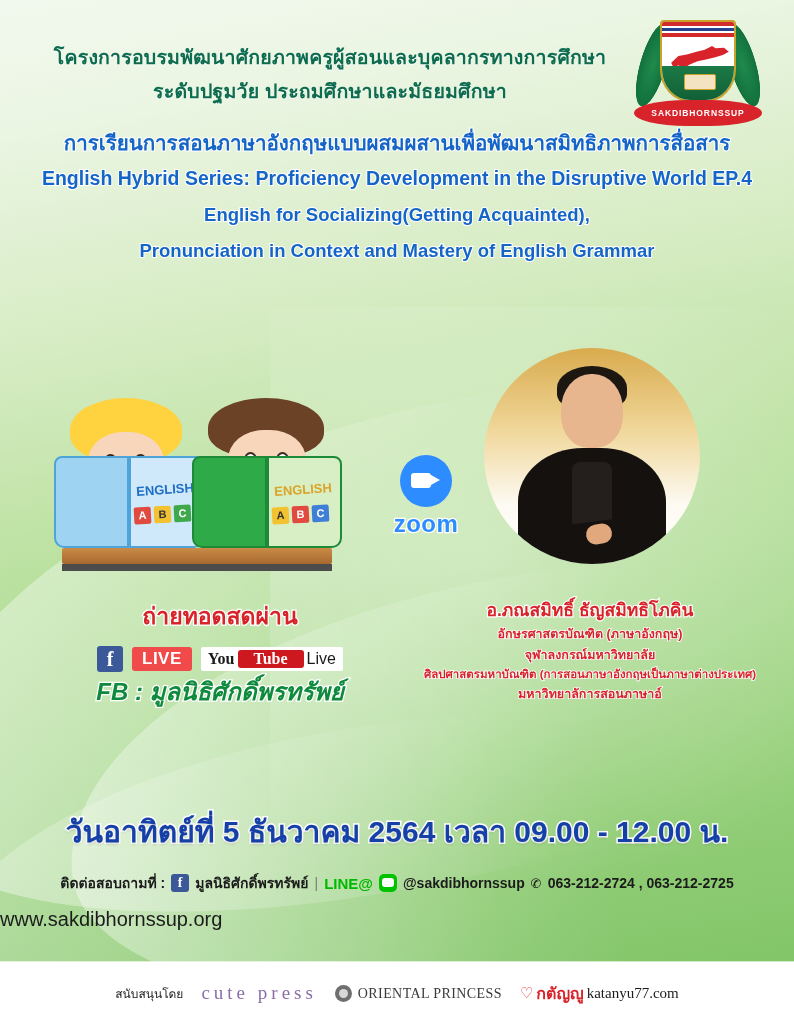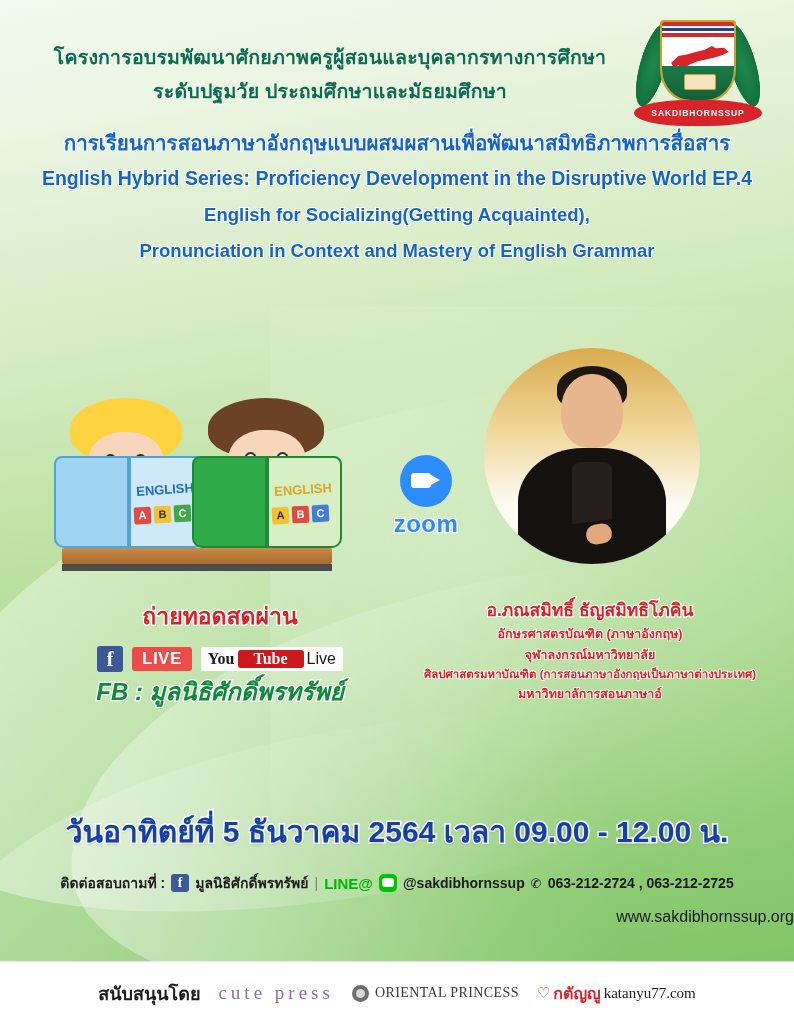--- a/index.html
+++ b/index.html
@@ -176,30 +176,30 @@
         color:#fff; font-size:14px; line-height:18px; text-align:center;
         font-family:"Liberation Serif",serif; }
   .contact .sep { color:#7a7a7a; font-weight:normal; }
   .contact .lineat { color:#00b900; font-weight:bold; font-size:15px; }
   .contact .lineic { width:18px; height:18px; background:#00c300; border-radius:5px;
         position:relative; }
   .contact .lineic:after { content:""; position:absolute; left:3px; top:4px;
         width:12px; height:9px; background:#fff; border-radius:3px; }
   .contact .handle { font-weight:bold; }
   .contact .phic { font-size:13px; }
-  .website { position:absolute; left:0; top:908px; width:794px; text-align:right;
-        font-size:16px; color:#1b1b1b; }
+  .website { position:absolute; left:0; top:908px; width:794px; text-align:left;
+        font-size:20px; color:#1b1b1b; }
 
   
   .sponsors { position:absolute; left:0; bottom:0; width:794px; height:62px;
         display:flex; justify-content:center; align-items:center; gap:18px; }
-  .sp-label { font-weight:bold; font-size:18px; color:#1b1b1b; }
+  .sp-label { font-weight:normal; font-size:12px; color:#1b1b1b; }
   .sp-cute { font-family:"Liberation Serif", serif; font-size:19px; color:#8a6ea8;
         letter-spacing:4px; }
-  .sp-op { display:flex; align-items:center; gap:6px; }
+  .sp-op { display:flex; align-items:flex-end; gap:6px; }
   .sp-op .mark { width:17px; height:17px; border-radius:50%; background:#6f6f6f;
         position:relative; }
   .sp-op .mark:after { content:""; position:absolute; left:4px; top:4px; width:9px; height:9px;
         border-radius:50%; background:#d8d8d8; }
   .sp-op .nm { font-family:"Liberation Serif", serif; font-size:14px; color:#3a3a3a;
         letter-spacing:.4px; }
   .sp-kat { display:flex; align-items:center; gap:3px; }
   .sp-kat .heart { color:#e0322f; font-size:15px; }
   .sp-kat .th { color:#d8232a; font-weight:bold; font-size:16px; }
   .sp-kat .dom { font-family:"Liberation Serif", serif; font-size:15px; color:#1b1b1b; }

